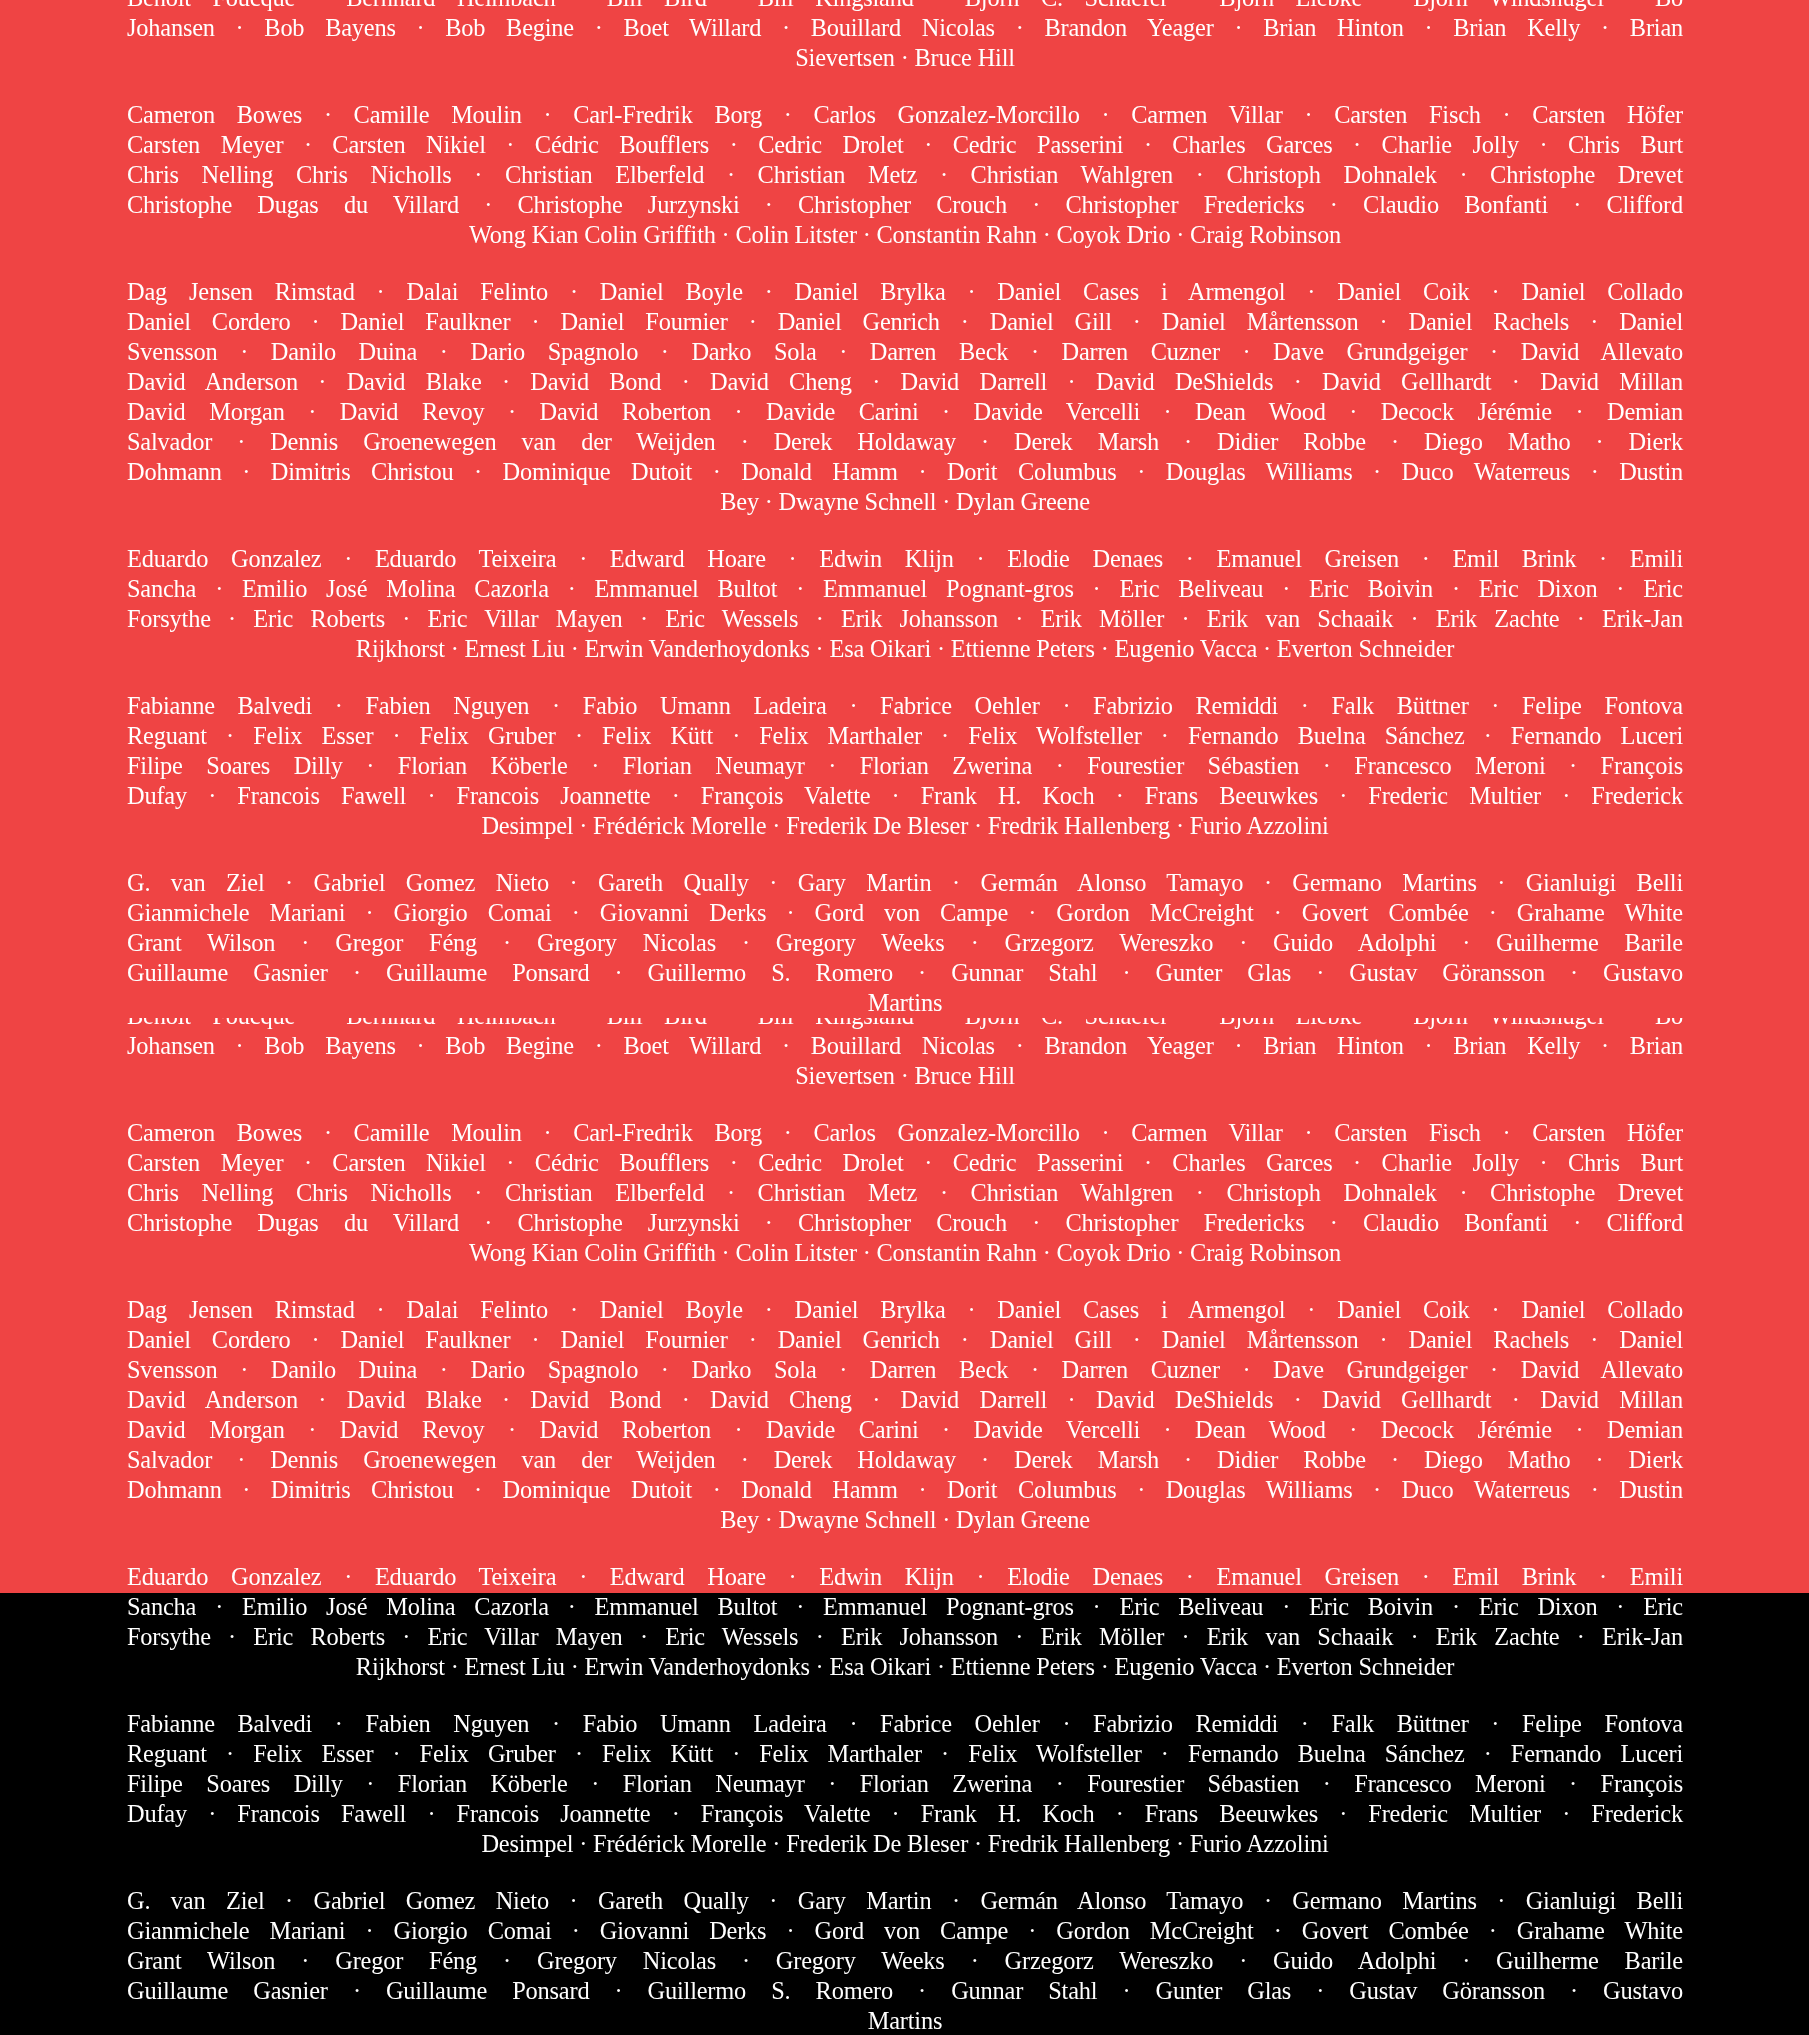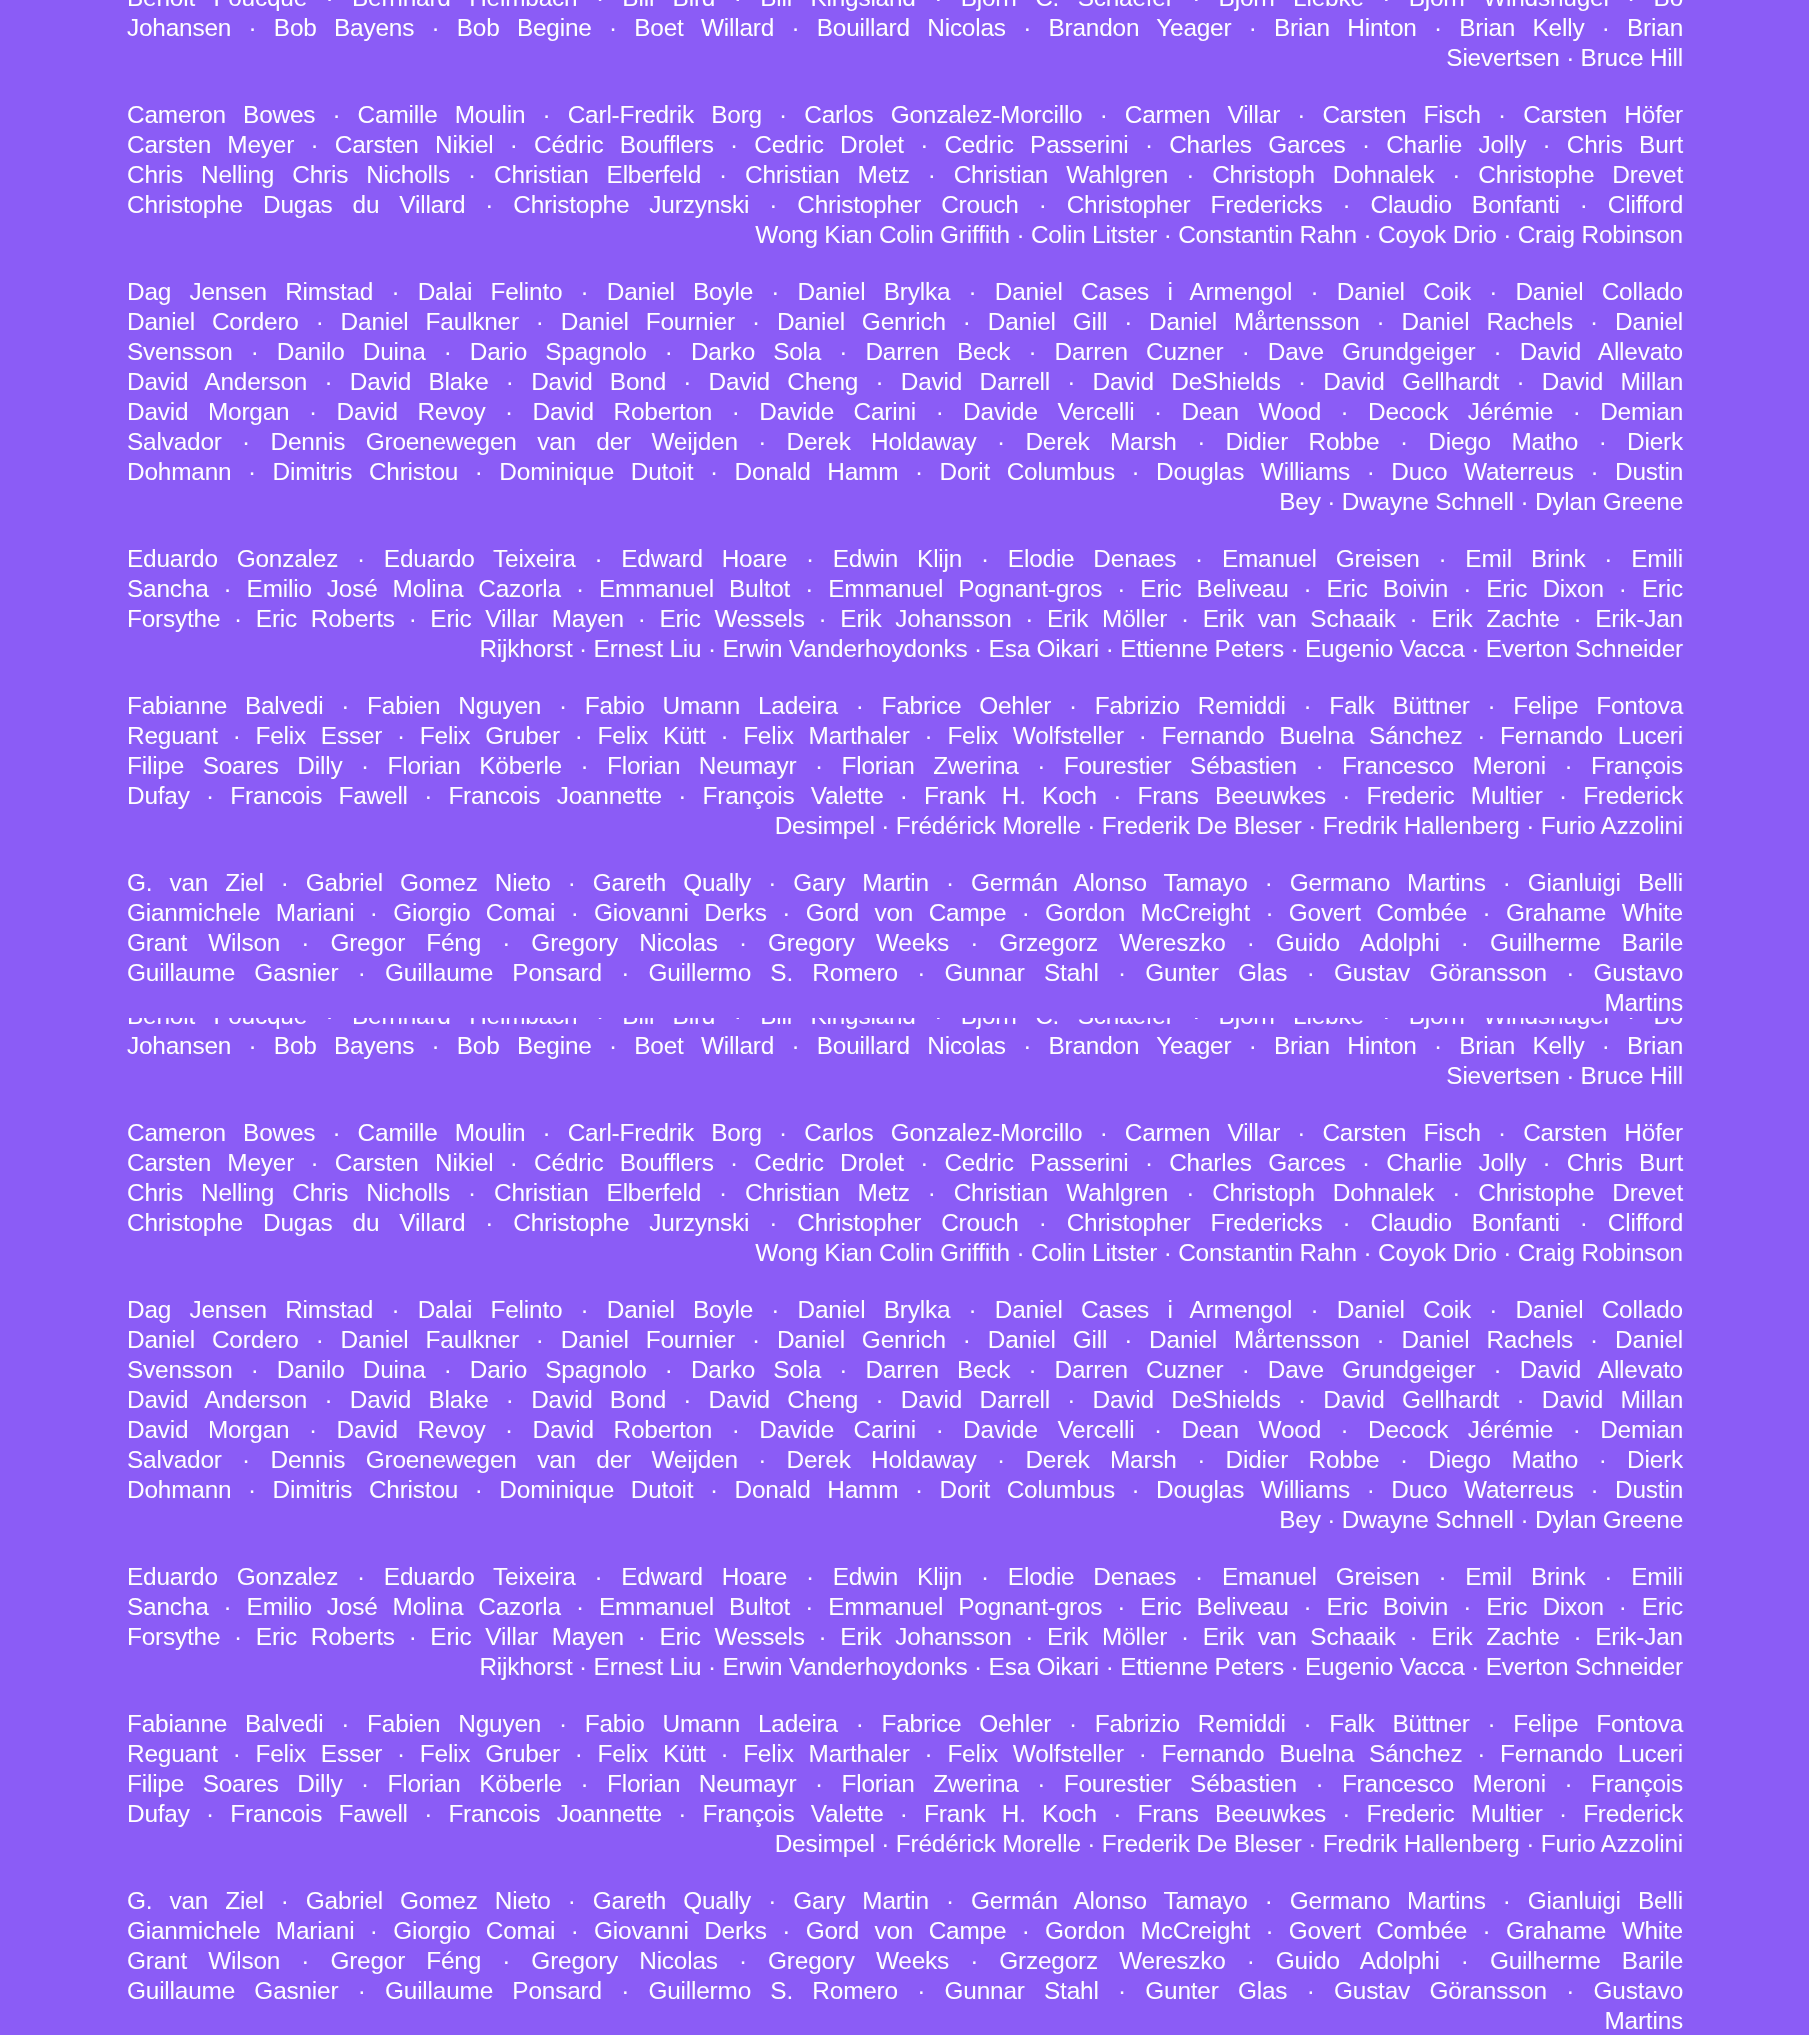--- a/index.html
+++ b/index.html
@@ -8,22 +8,23 @@
     background: #000000;
   }
   body {
     width: 1809px;
     height: 2035px;
     overflow: hidden;
     font-family: "Liberation Sans", "DejaVu Sans", sans-serif;
   }
   .page {
     width: 1809px;
-    height: 2035px;
-    background: #8b5cf6;
+    height: 1593px;
+    background: #ef4444;
+    font-family: Liberation Serif, serif;
   }
   
   .tile {
     width: 1809px;
     height: 1018px;
     overflow: hidden;
     position: relative;
   }
   .credits {
     width: 1556px;
@@ -44,21 +45,21 @@
   .line {
     display: block;
     white-space: normal;
   }
   
   .line.fill {
     text-align: justify;
     text-align-last: justify;
   }
   .line.last {
-    text-align: right;
+    text-align: center;
   }
 </style>
 </head>
 <body>
 
 <div class="page">
   <div class="tile">
     <div class="credits">
         <div class="para">
           <div class="line fill">Benoit Foucque · Bernhard Heimbach · Bill Bird · Bill Kingsland · Björn C. Schaefer · Björn Liebke · Björn Windshügel · Bo</div>

